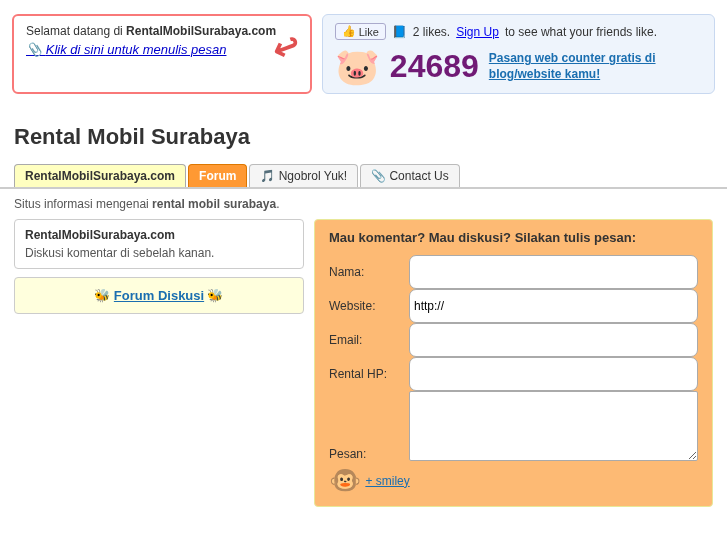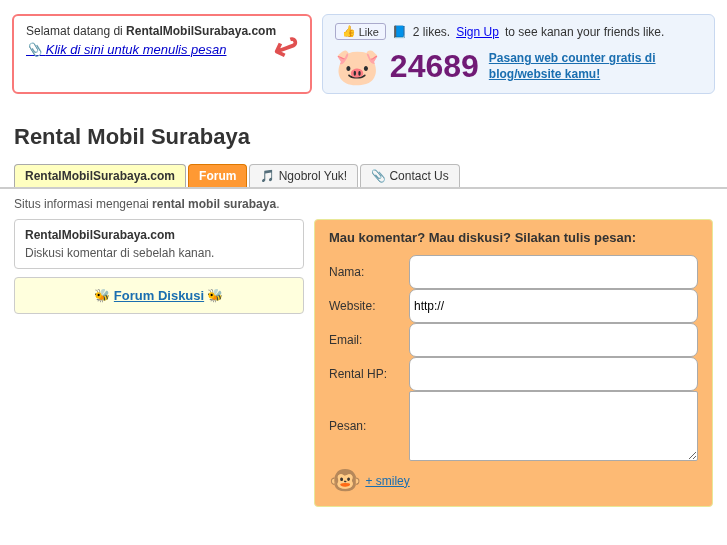--- a/index.html
+++ b/index.html
@@ -270,21 +270,21 @@
       flex: 1;
       border: 1px solid #aaa;
       padding: 4px;
       font-size: 12px;
       height: 70px;
       resize: vertical;
       border-radius: 2px;
     }
     .pesan-row {
       display: flex;
-      align-items: center;
+      align-items: flex-end;
       margin-bottom: 4px;
       gap: 8px;
     }
     .smiley-section {
       display: flex;
       align-items: center;
       gap: 4px;
       margin-top: 2px;
     }
     .smiley-monkey {
@@ -311,21 +311,21 @@
 
   <div class="fb-like-box">
     <div class="fb-top-row">
       <span class="fb-like-btn">
         <span>👍</span>
         <span>Like</span>
       </span>
       <span>📘</span>
       <span>2 likes.</span>
       <a href="#">Sign Up</a>
-      <span> to see kanan your friends like.</span>
+      <span> to see what your friends like.</span>
     </div>
     <div class="fb-count-row">
       <span class="monkey-icon">🐷</span>
       <span class="counter-number">24689</span>
       <a href="#" class="counter-link">Pasang web counter gratis di blog/website kamu!</a>
     </div>
   </div>
 </div>
 
 <div class="page-title-area">

